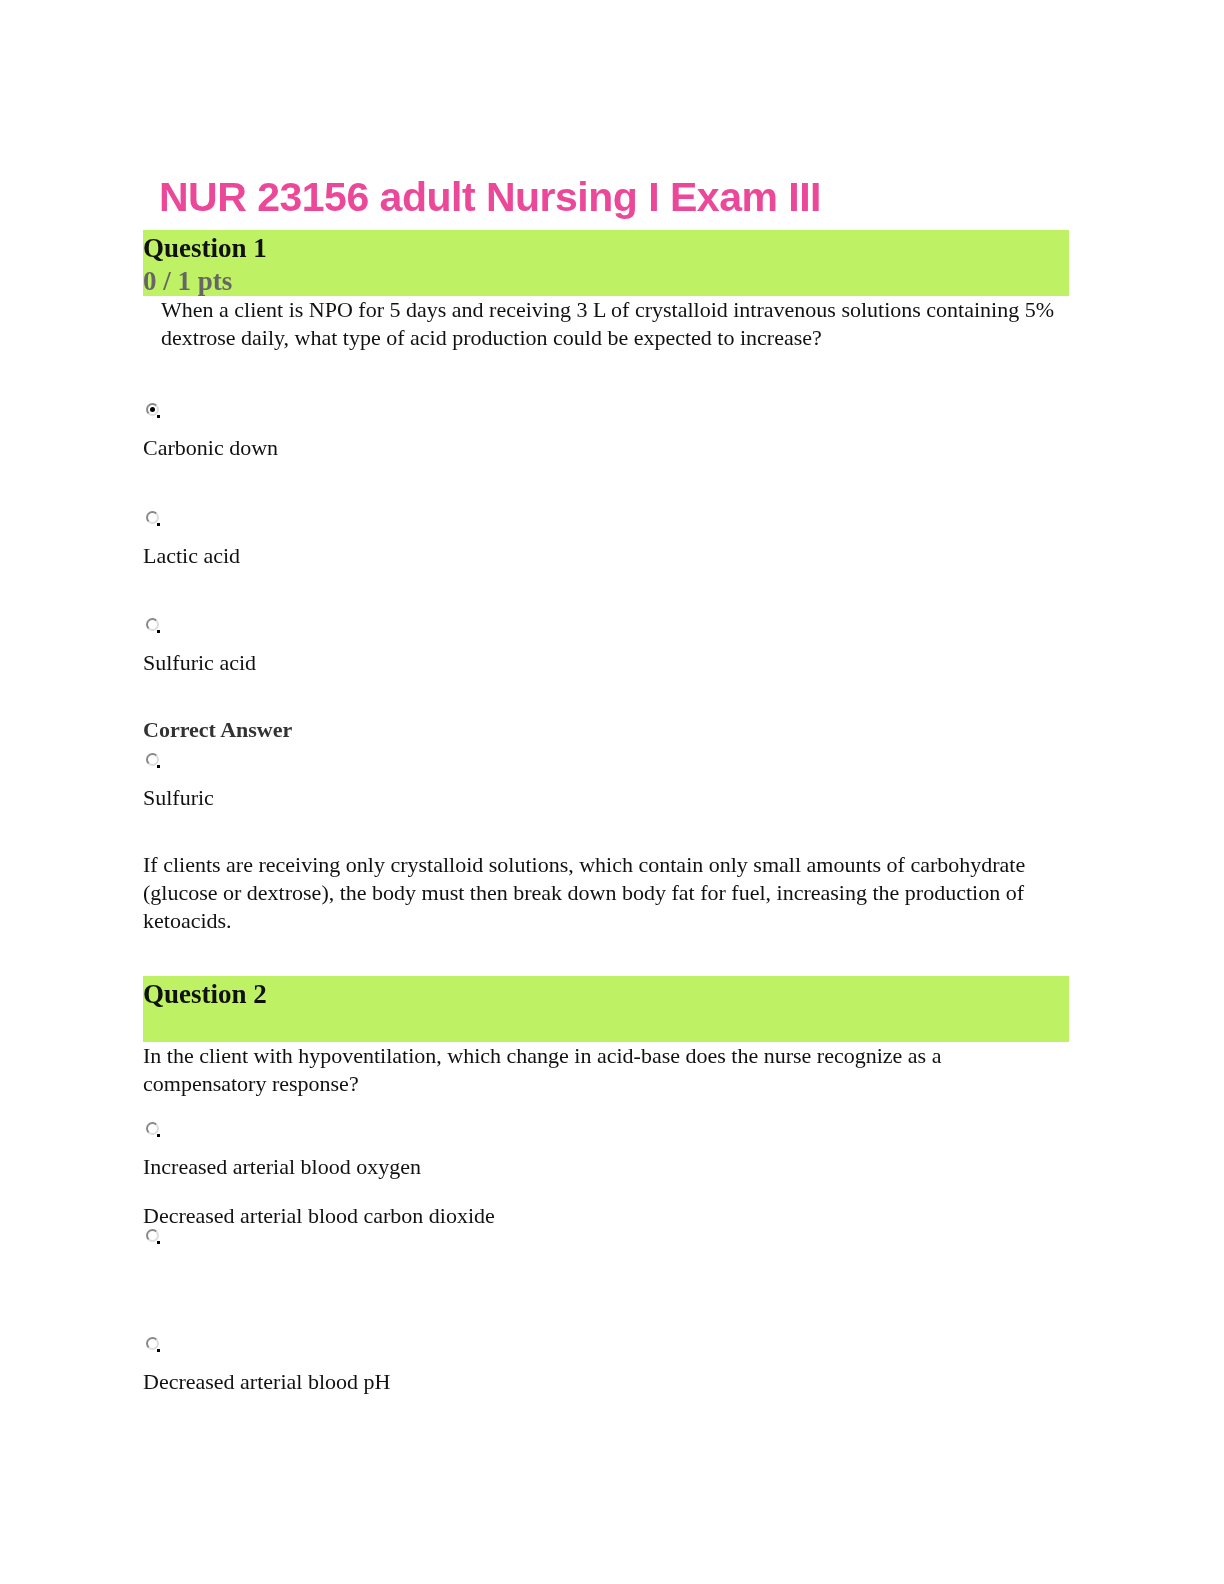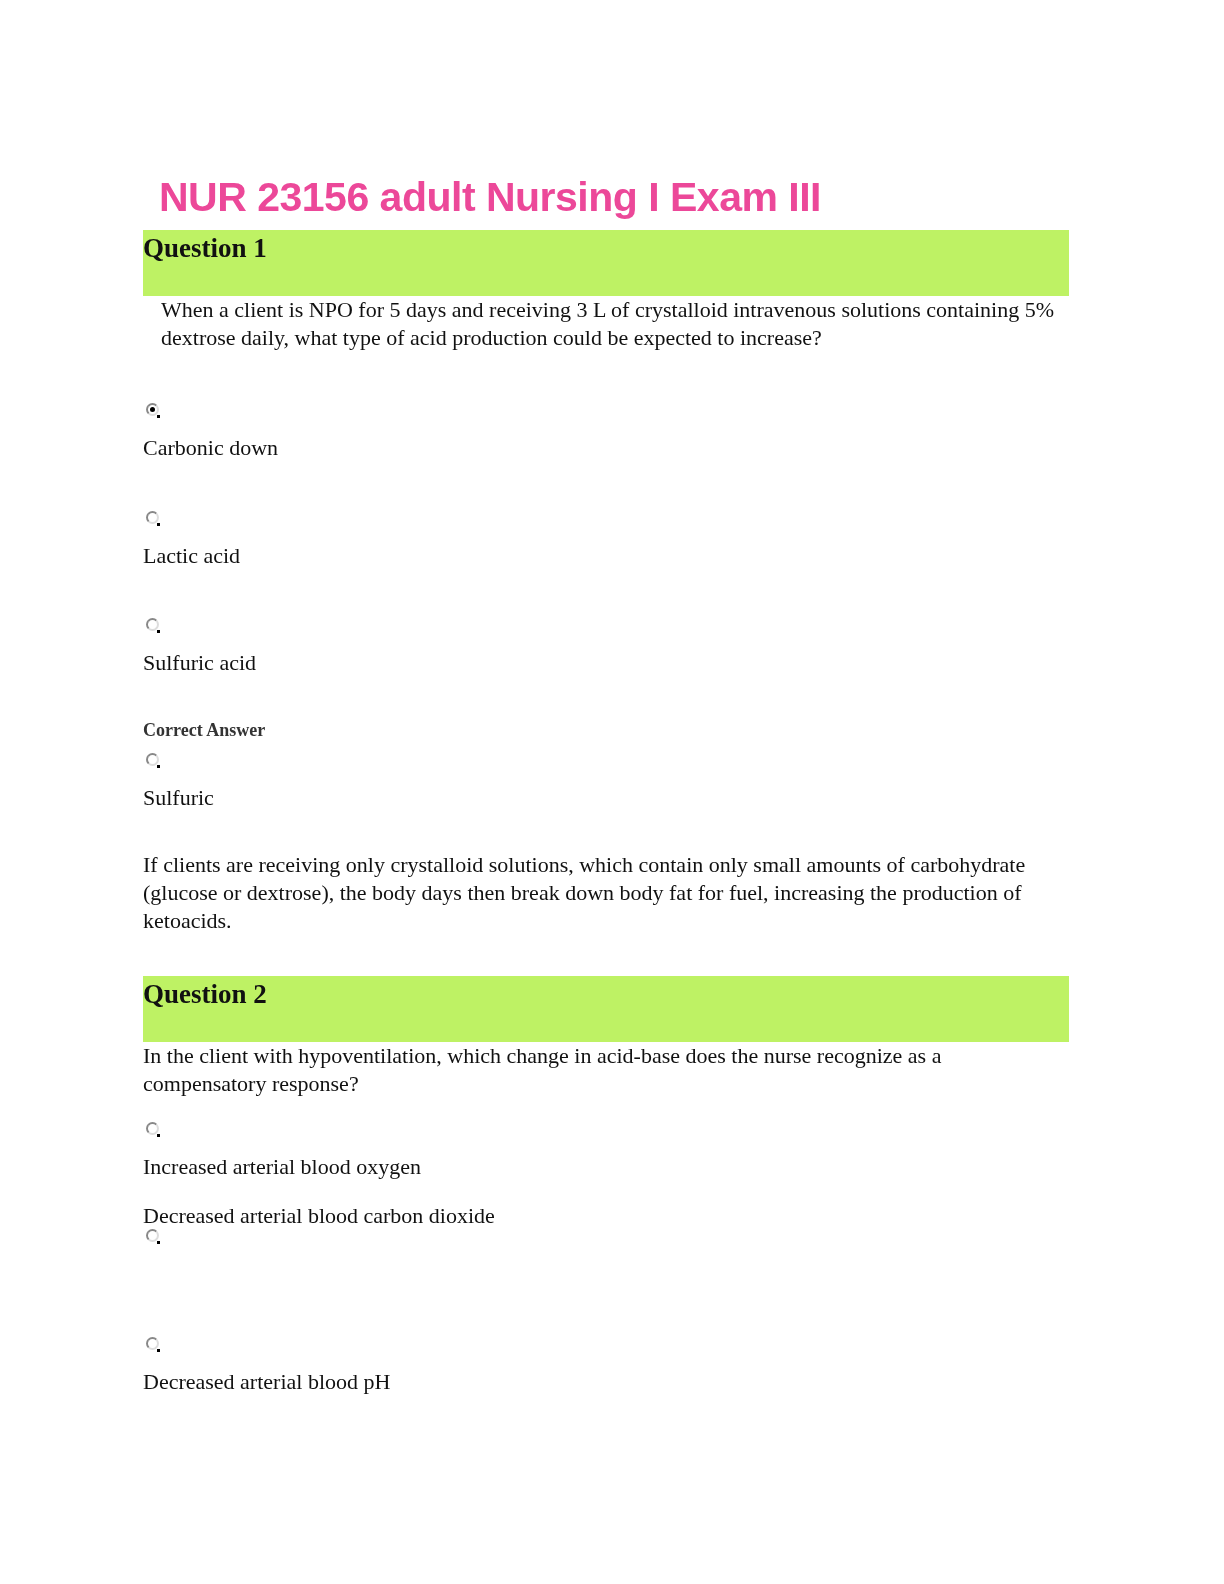--- a/index.html
+++ b/index.html
@@ -28,48 +28,49 @@
     box-sizing: border-box; background: #fff;
   }
   .radio::after {
     content: ""; position: absolute; right: -3px; bottom: -4px; width: 3px; height: 3px; background: #000;
   }
   .radio.checked::before {
     content: ""; position: absolute; left: 2px; top: 2px; width: 5px; height: 5px; border-radius: 50%; background: #000;
   }
   .correct-label {
     position: absolute; left: 143px;
-    font-family: "Liberation Serif", serif; font-weight: bold; font-size: 18px; color: #333; line-height: 28px;
+    font-family: "Liberation Serif", serif; font-weight: bold; font-size: 22px; color: #333; line-height: 28px;
   }
   .explanation { width: 920px; }
 </style>
 </head>
 <body>
 
 <h1 class="page-title">NUR 23156 adult Nursing I Exam III</h1>
 
 <div class="q-header" style="top:230px; height:66px;">
   <div class="q-title">Question 1</div>
+  <div class="q-pts">0 / 1 pts</div>
 </div>
 <p class="text q-text" style="top:296px;margin-left:18px;">When a client is NPO for 5 days and receiving 3 L of crystalloid intravenous solutions containing 5% dextrose daily, what type of acid production could be expected to increase?</p>
 
 <span class="radio checked" style="top:403px;"></span>
 <div class="text" style="top:434px;">Carbonic down</div>
 
 <span class="radio" style="top:511px;"></span>
 <div class="text" style="top:542px;">Lactic acid</div>
 
 <span class="radio" style="top:618px;"></span>
 <div class="text" style="top:649px;">Sulfuric acid</div>
 
 <div class="correct-label" style="top:716px;">Correct Answer</div>
 <span class="radio" style="top:753px;"></span>
 <div class="text" style="top:784px;">Sulfuric</div>
 
-<p class="text explanation" style="top:851px;">If clients are receiving only crystalloid solutions, which contain only small amounts of carbohydrate (glucose or dextrose), the body days then break down body fat for fuel, increasing the production of ketoacids.</p>
+<p class="text explanation" style="top:851px;">If clients are receiving only crystalloid solutions, which contain only small amounts of carbohydrate (glucose or dextrose), the body must then break down body fat for fuel, increasing the production of ketoacids.</p>
 
 <div class="q-header" style="top:976px; height:66px;">
   <div class="q-title">Question 2</div>
 </div>
 <p class="text q-text" style="top:1042px;">In the client with hypoventilation, which change in acid-base does the nurse recognize as a compensatory response?</p>
 
 <span class="radio" style="top:1122px;"></span>
 <div class="text" style="top:1153px;">Increased arterial blood oxygen</div>
 
 <span class="radio" style="top:1229px;"></span>

